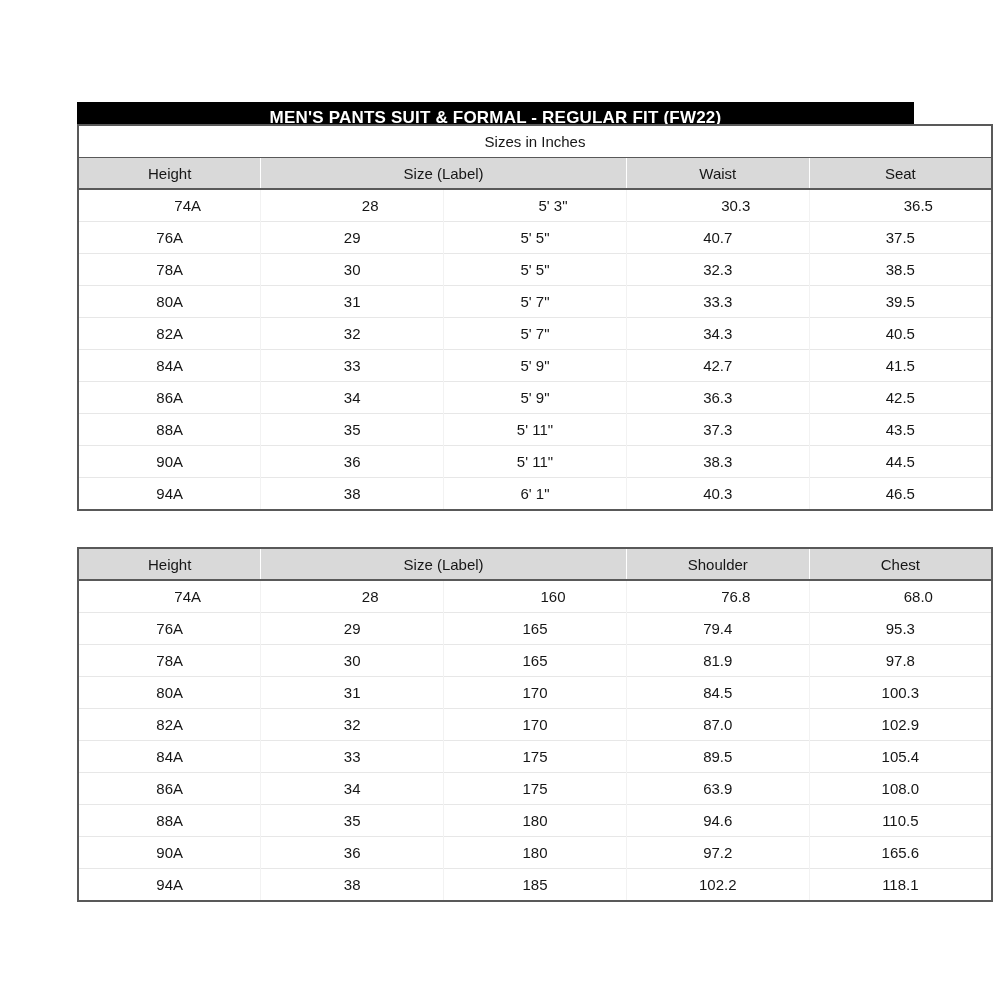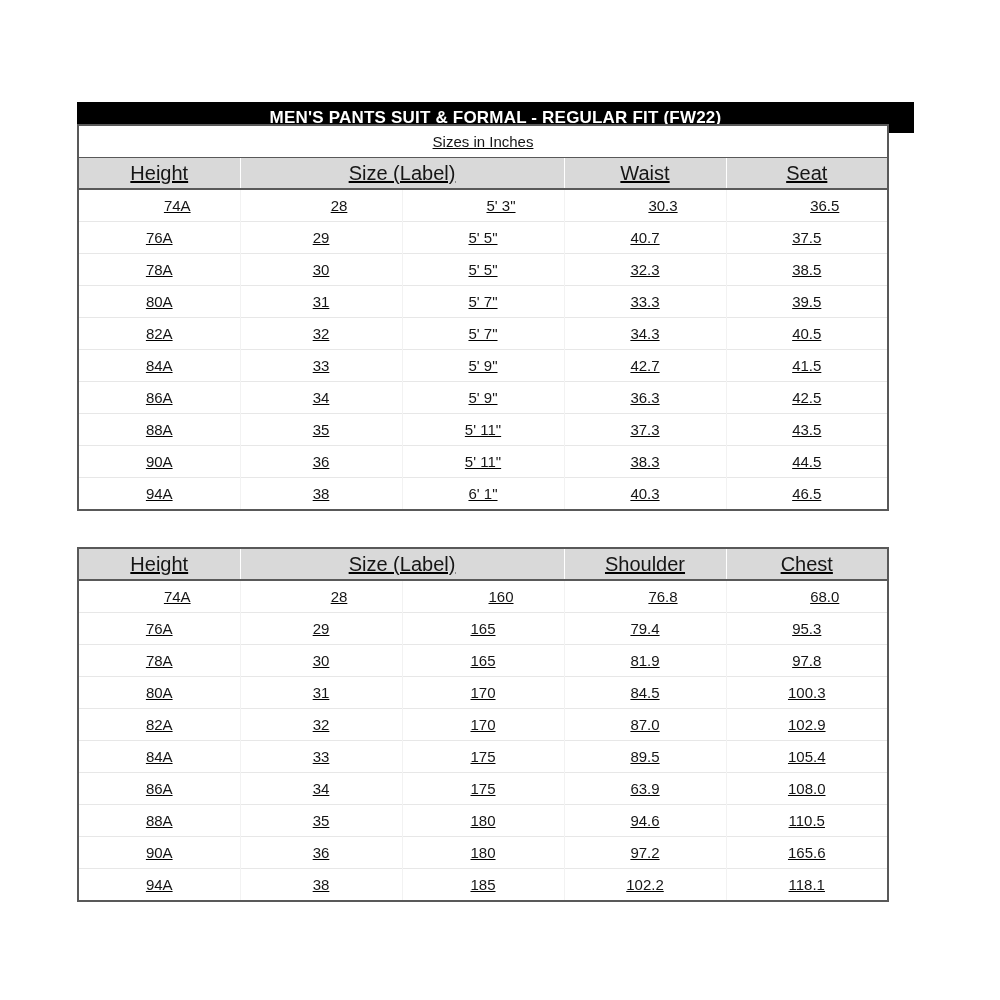--- a/index.html
+++ b/index.html
@@ -24,21 +24,21 @@
     background: var(--title-bg, #000000);
     color: var(--title-fg, #ffffff);
     display: flex;
     align-items: center;
     justify-content: center;
     font-size: 17px;
     font-weight: bold;
     letter-spacing: 0.2px;
     margin-top: 36px;
   }
-  .size-table-wrap { position: absolute; left: 77px; width: 812px; text-decoration: underline; }
+  .size-table-wrap { position: absolute; left: 77px; width: 916px; }
   .wrap-inches { top: 124px; }
   .wrap-cm     { top: 547px; }
 
   table.size-table {
     border-collapse: collapse;
     table-layout: fixed;
     width: 100%;
     font-size: 15px;
     color: #161616;
     border: 2px solid var(--border-dark, #595959);
@@ -53,21 +53,21 @@
     border-bottom: 1px solid var(--border-dark, #595959);
     font-size: 15px;
   }
   .header-row td {
     height: 28px;
     text-align: center;
     vertical-align: middle;
     background: var(--header-bg, #d9d9d9);
     border-bottom: 2px solid var(--border-dark, #595959);
     border-left: 1px solid #ffffff;
-    font-size: 20px;
+    font-size: 15px;
   }
   .header-row td:first-child { border-left: none; }
 
   tbody.data-rows td {
     height: 29px;
     text-align: center;
     vertical-align: middle;
     border-top: 1px solid #e7e7e7;
     border-left: 1px solid #f2f2f2;
     background: #ffffff;

